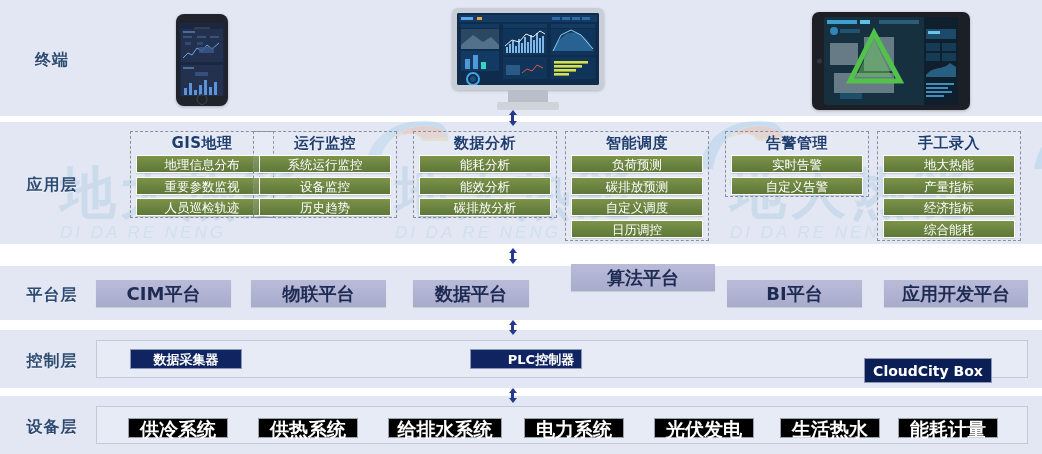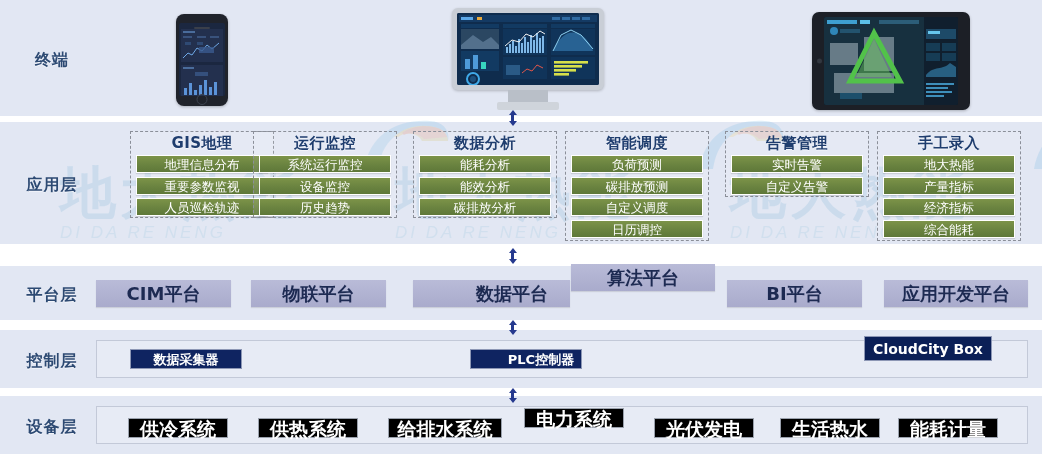--- a/index.html
+++ b/index.html
@@ -376,32 +376,32 @@
   <div class="app-group" style="left:877px;top:131px;width:144px;height:110px;">
     <div class="app-title">手工录入</div>
     <div class="app-item">地大热能</div>
     <div class="app-item">产量指标</div>
     <div class="app-item">经济指标</div>
     <div class="app-item">综合能耗</div>
   </div>
 
   <div class="plat-box" style="left:96px;top:280px;width:135px;">CIM平台</div>
   <div class="plat-box" style="left:251px;top:280px;width:135px;">物联平台</div>
-  <div class="plat-box" style="left:413px;top:280px;width:116px;padding-left:41px;">数据平台</div>
+  <div class="plat-box" style="left:413px;top:280px;width:116px;">数据平台</div>
   <div class="plat-box" style="left:571px;top:264px;width:144px;text-align:center;">算法平台</div>
   <div class="plat-box" style="left:727px;top:280px;width:135px;">BI平台</div>
   <div class="plat-box" style="left:884px;top:280px;width:144px;">应用开发平台</div>
 
   <div class="ctrl-panel"></div>
   <div class="ctrl-box" style="left:130px;top:349px;width:112px;">数据采集器</div>
   <div class="ctrl-box" style="left:470px;top:349px;width:112px;padding-left:30px;">PLC控制器</div>
-  <div class="ctrl-box wide" style="left:864px;top:336px;width:128px;height:25px;line-height:25px;">CloudCity Box</div>
+  <div class="ctrl-box wide" style="left:864px;top:358px;width:128px;height:25px;line-height:25px;">CloudCity Box</div>
 
   <div class="dev-panel"></div>
   <div class="dev-box" style="left:128px;top:418px;width:100px;">供冷系统</div>
   <div class="dev-box" style="left:258px;top:418px;width:100px;">供热系统</div>
   <div class="dev-box" style="left:388px;top:418px;width:114px;">给排水系统</div>
-  <div class="dev-box" style="left:524px;top:408px;width:100px;">电力系统</div>
+  <div class="dev-box" style="left:524px;top:418px;width:100px;">电力系统</div>
   <div class="dev-box" style="left:654px;top:418px;width:100px;">光伏发电</div>
   <div class="dev-box" style="left:780px;top:418px;width:100px;">生活热水</div>
   <div class="dev-box" style="left:898px;top:418px;width:100px;">能耗计量</div>
 
 </div>
 
 </body></html>

